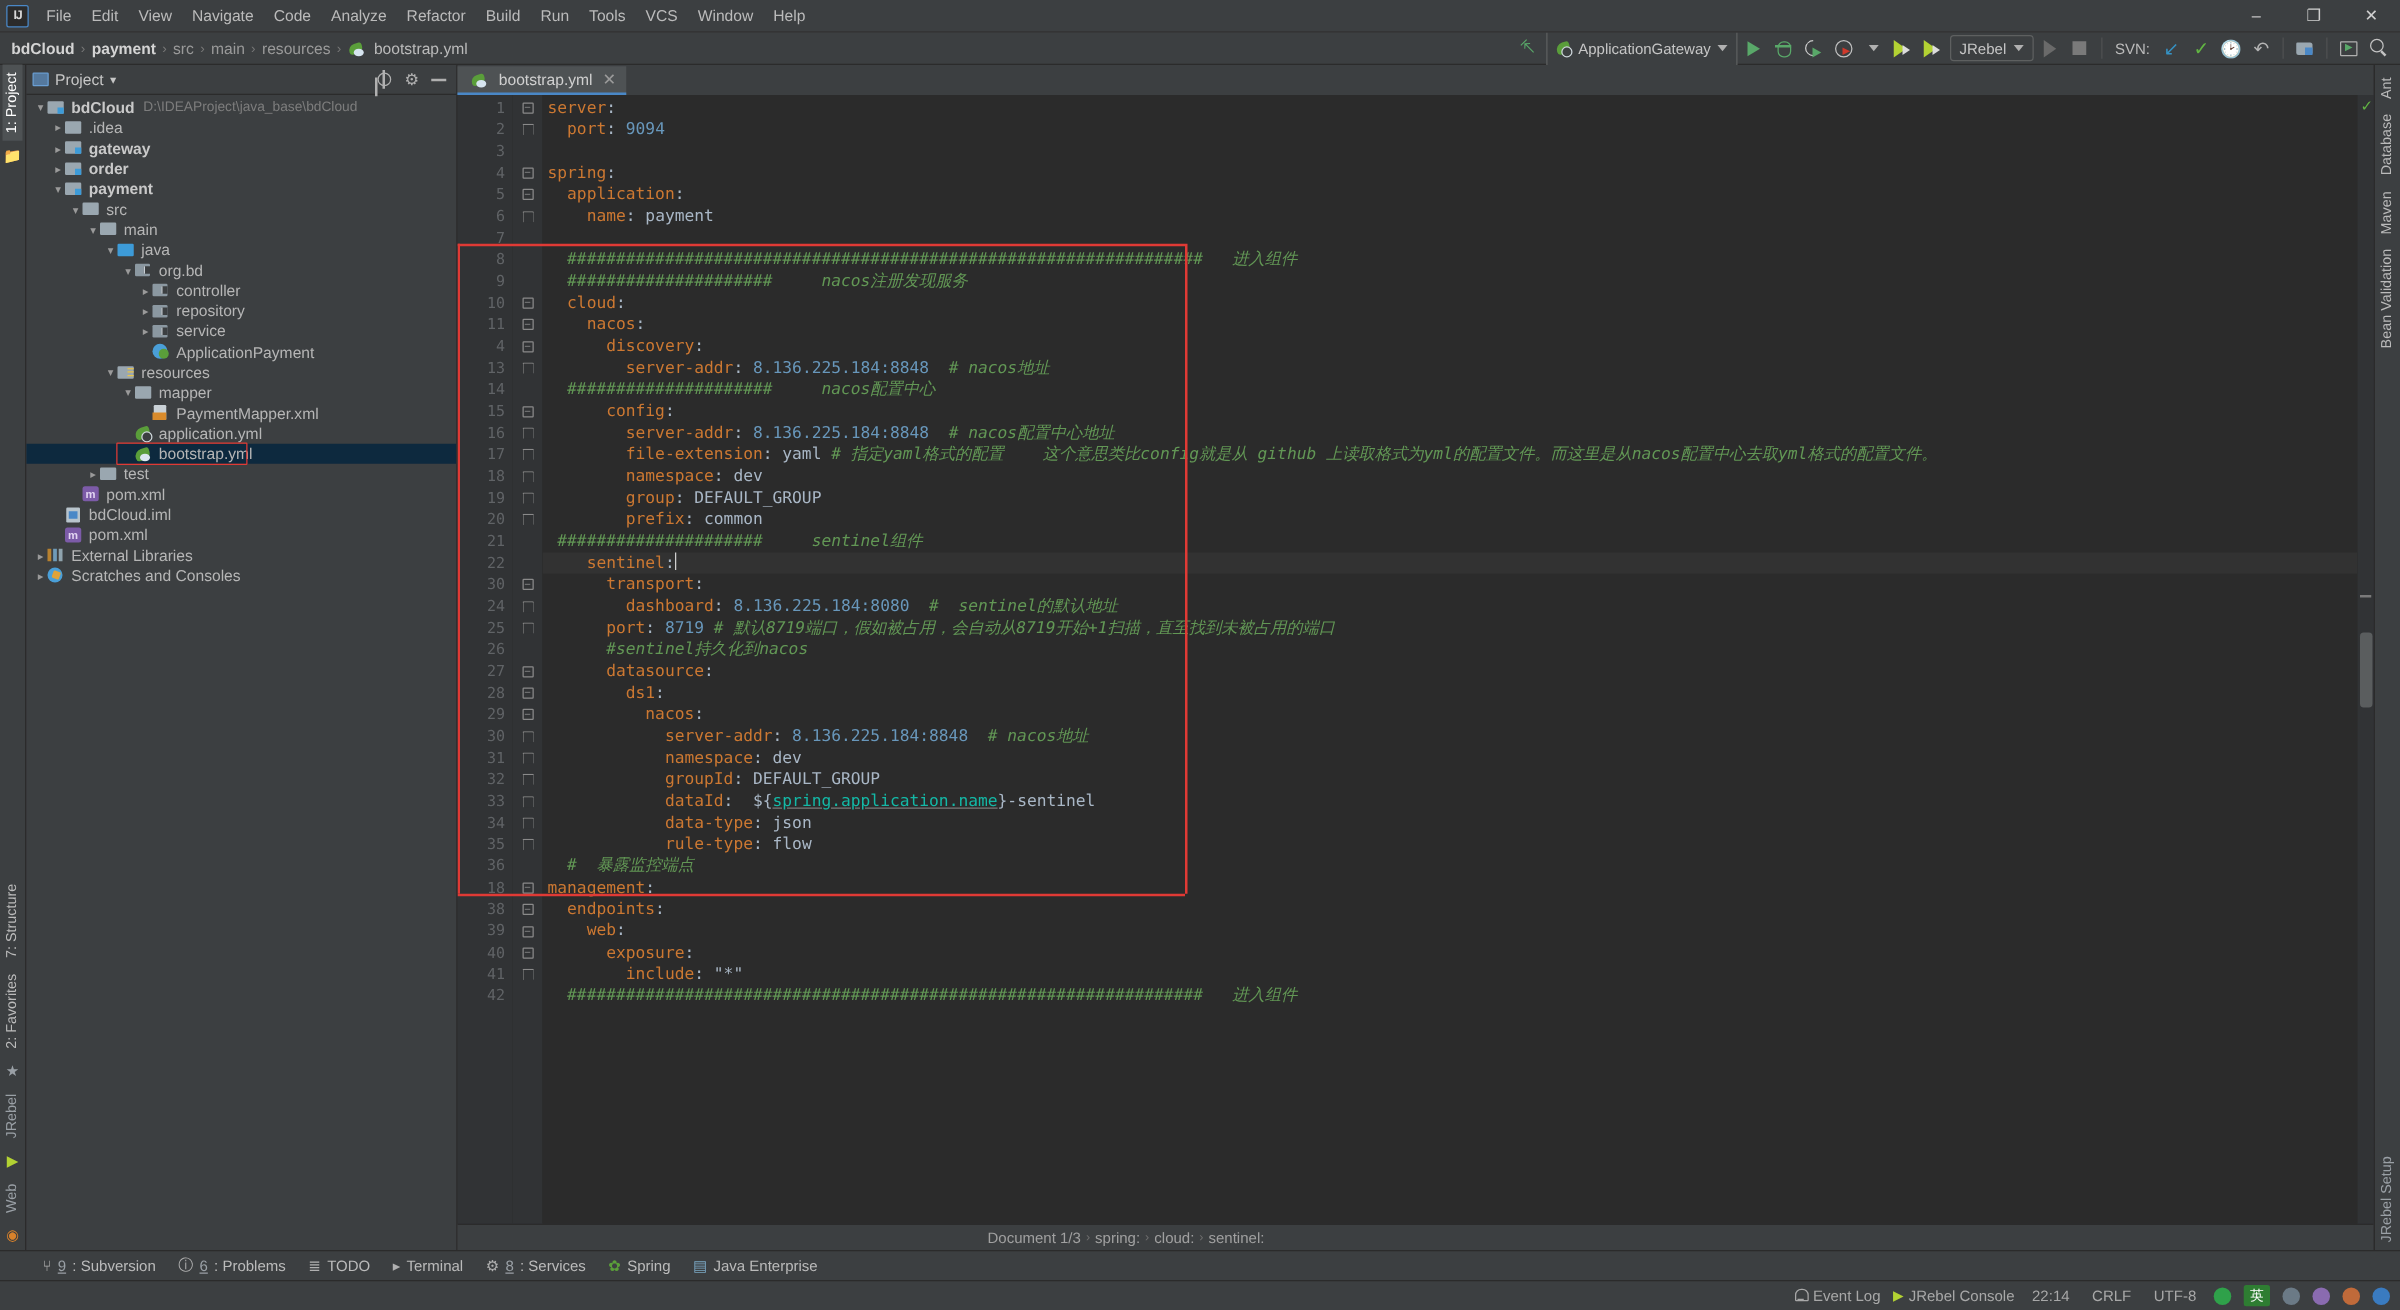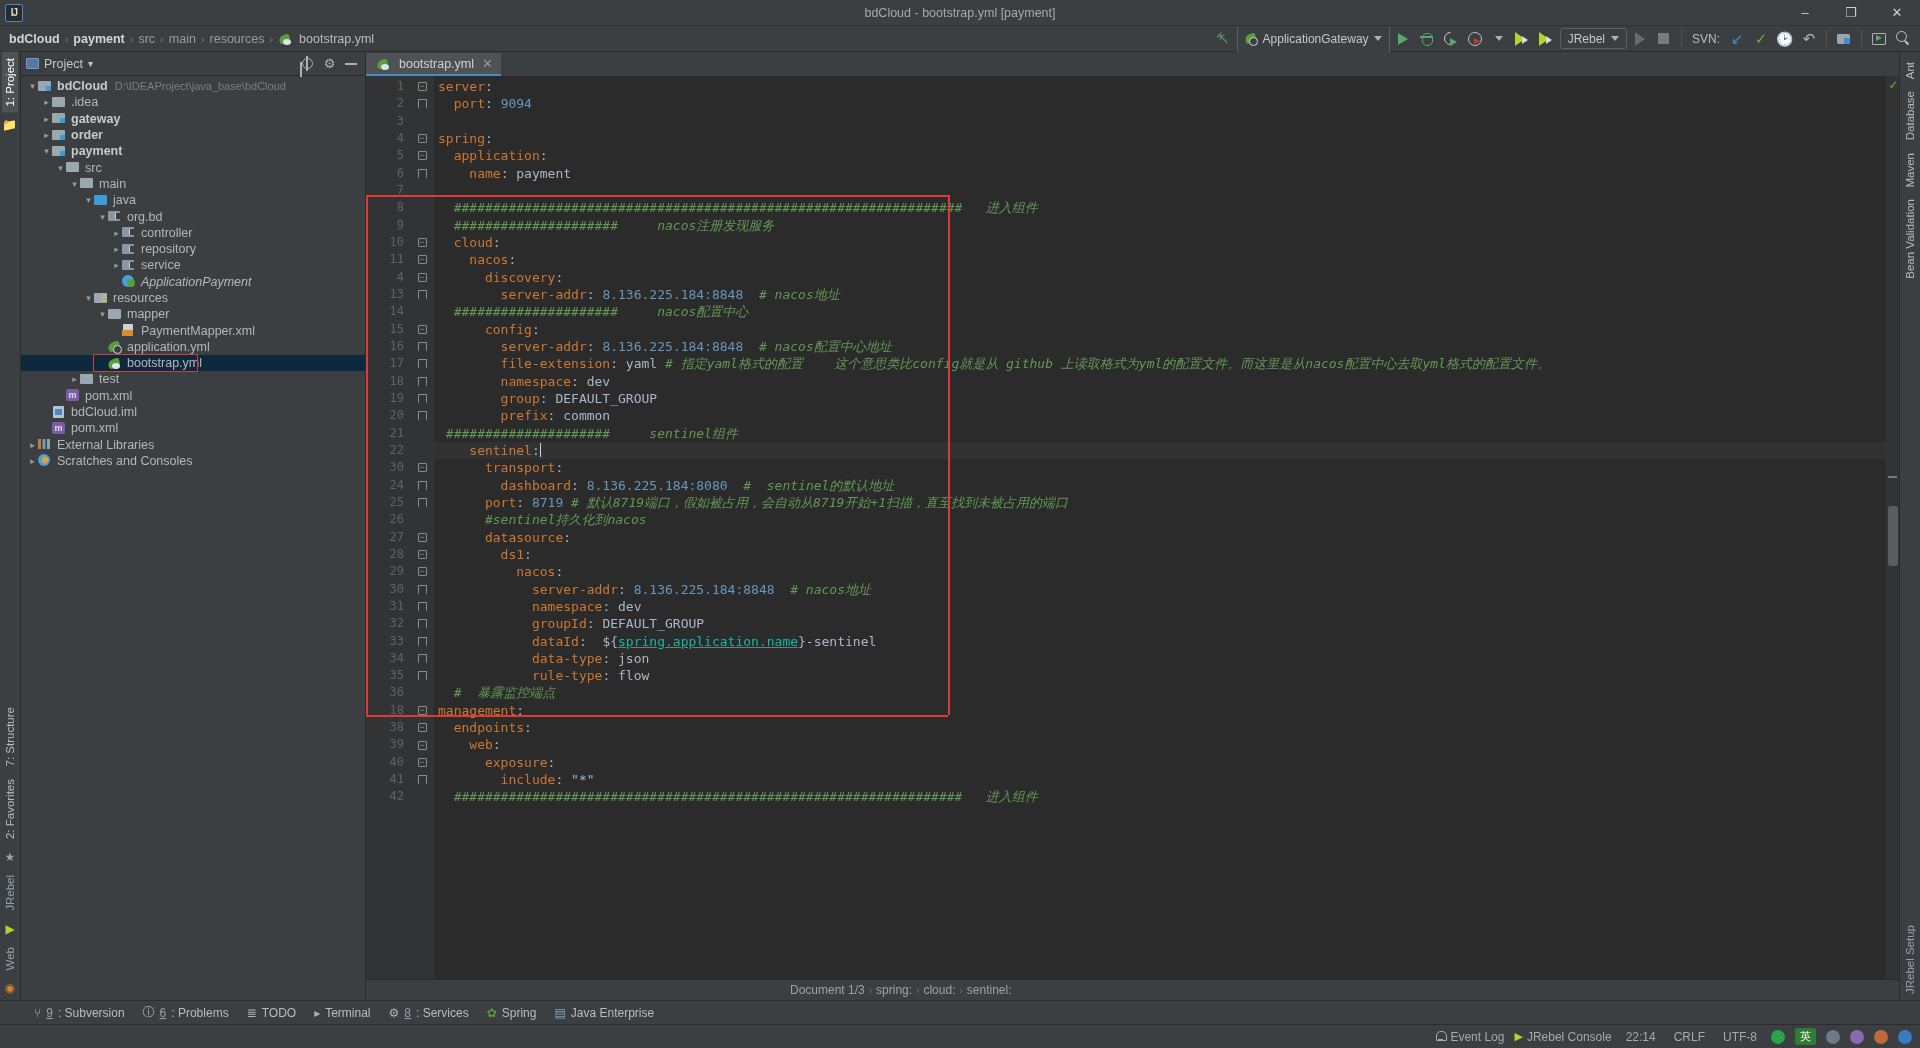--- a/index.html
+++ b/index.html
@@ -278,21 +278,35 @@
   .bell::before{content:"";position:absolute;left:1px;top:0;width:9px;height:8px;border:1.4px solid #a8a8a8;border-radius:5px 5px 1px 1px;}
   .bell::after{content:"";position:absolute;left:3px;top:8px;width:5px;height:1.4px;background:#a8a8a8;}
 </style>
 </head>
 <body>
 
 <div class="app">
 
   <div class="titlebar">
     <div class="ij-logo">IJ</div>
-    <div class="win-title">bdCloud - bootstrap.yml [payment]</div>
+    <div class="menubar" id="menubar">
+        <div class="menu-item">File</div>
+        <div class="menu-item">Edit</div>
+        <div class="menu-item">View</div>
+        <div class="menu-item">Navigate</div>
+        <div class="menu-item">Code</div>
+        <div class="menu-item">Analyze</div>
+        <div class="menu-item">Refactor</div>
+        <div class="menu-item">Build</div>
+        <div class="menu-item">Run</div>
+        <div class="menu-item">Tools</div>
+        <div class="menu-item">VCS</div>
+        <div class="menu-item">Window</div>
+        <div class="menu-item">Help</div>
+      </div>
     <div class="win-ctrls">
       <div class="win-btn">–</div>
       <div class="win-btn">❐</div>
       <div class="win-btn close">✕</div>
     </div>
   </div>
 
   <div class="navrow">
     <div class="crumbs" id="crumbs">
         <span class="crumb bold">bdCloud</span>
@@ -459,21 +473,21 @@
           <div class="trow" style="padding-left: 90px;">
             <span class="twist">▸</span>
             <span class="tico ic-pkg"></span>
             <span class="tlabel">repository</span>
           </div>
           <div class="trow" style="padding-left: 90px;">
             <span class="twist">▸</span>
             <span class="tico ic-pkg"></span>
             <span class="tlabel">service</span>
           </div>
-          <div class="trow" style="padding-left: 90px; font-style: italic;">
+          <div class="trow" style="padding-left: 90px;">
             <span class="twist"></span>
             <span class="tico ic-java"></span>
             <span class="tlabel">ApplicationPayment</span>
           </div>
           <div class="trow" style="padding-left: 62px;">
             <span class="twist">▾</span>
             <span class="tico ic-res"></span>
             <span class="tlabel">resources</span>
           </div>
           <div class="trow" style="padding-left: 76px;">

